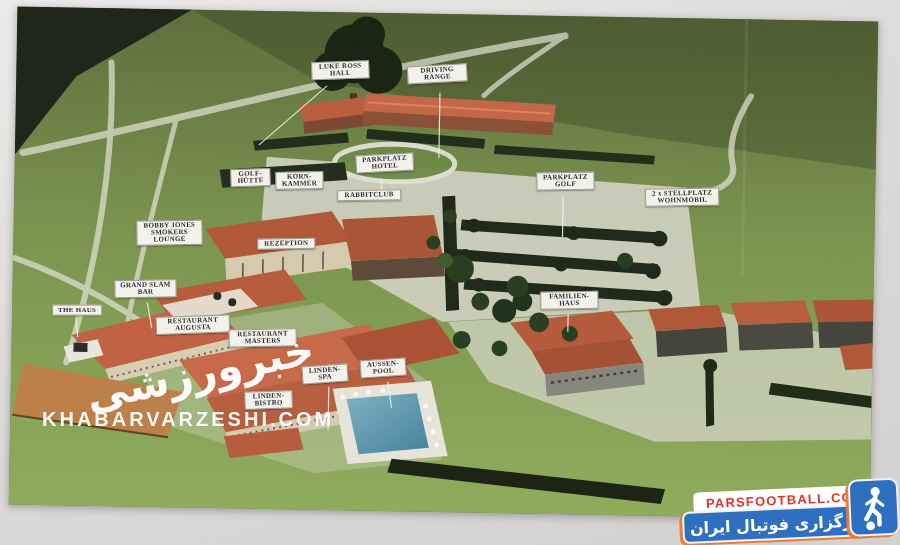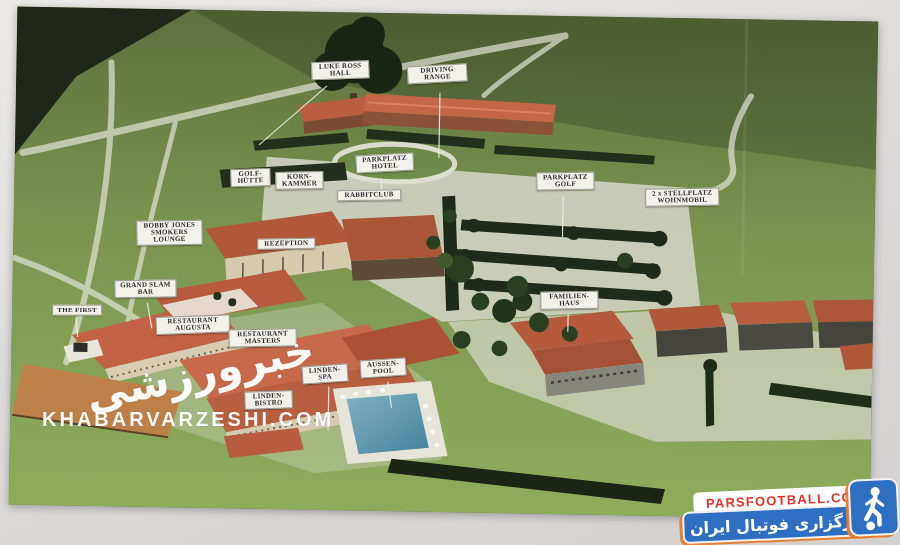--- a/index.html
+++ b/index.html
@@ -301,21 +301,21 @@
           <div>LOUNGE</div>
         </div>
         <div class="sign" style="left: 244px; top: 227px; min-width: 58px; transform: rotate(-2deg);">
           <div>REZEPTION</div>
         </div>
         <div class="sign" style="left: 102px; top: 271px; min-width: 62px; transform: rotate(-2deg);">
           <div>GRAND SLAM</div>
           <div>BAR</div>
         </div>
         <div class="sign" style="left: 40px; top: 297px; min-width: 50px; transform: rotate(-1deg);">
-          <div>THE FIRST</div>
+          <div>THE HAUS</div>
         </div>
         <div class="sign" style="left: 144px; top: 306px; min-width: 74px; transform: rotate(-3deg);">
           <div>RESTAURANT</div>
           <div>AUGUSTA</div>
         </div>
         <div class="sign" style="left: 217px; top: 318px; min-width: 68px; transform: rotate(-2deg);">
           <div>RESTAURANT</div>
           <div>MASTERS</div>
         </div>
         <div class="sign" style="left: 528px; top: 275px; min-width: 58px; transform: rotate(-2deg);">

